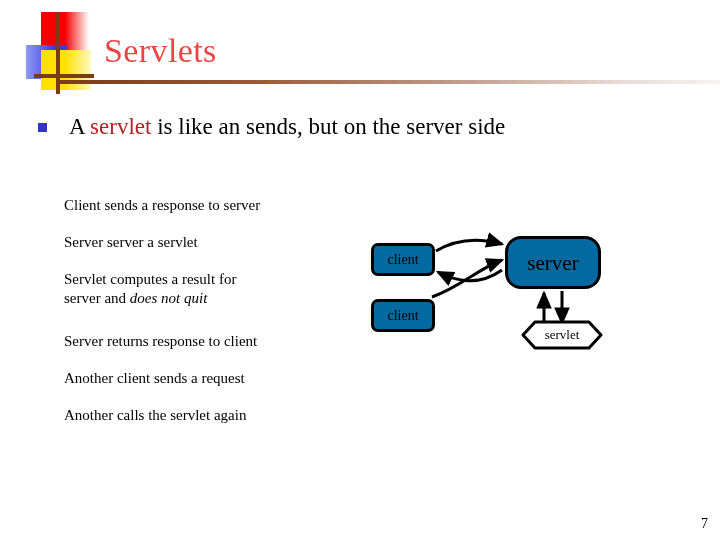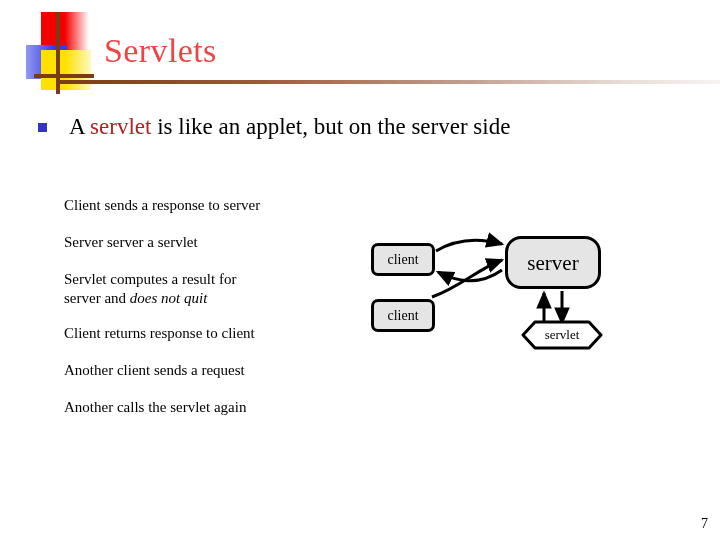--- a/index.html
+++ b/index.html
@@ -141,36 +141,36 @@
     left: 64px;
     top: 196px;
     width: 300px;
   }
   .body-line {
     font-size: 15px;
     line-height: 19px;
     margin-bottom: 18px;
     white-space: pre-wrap;
   }
-  .body-line.two-line { margin-bottom: 16px; }
+  .body-line.two-line { margin-bottom: 24px; }
   .ital { font-style: italic; }
 
   
   .diagram {
     position: absolute;
     left: 360px;
     top: 225px;
     width: 270px;
     height: 140px;
   }
   .node {
     position: absolute;
     box-sizing: border-box;
     border: 3px solid #000000;
-    background: #e5e5e5;
+    background: #0369a1;
     display: flex;
     align-items: center;
     justify-content: center;
     text-align: center;
   }
   .node-client {
     border-radius: 7px;
     font-size: 14px;
     line-height: 16px;
   }
@@ -229,30 +229,30 @@
   <div class="logo-vline"></div>
   <div class="logo-hline"></div>
 </div>
 
 <div class="slide-title">Servlets</div>
 <div class="title-rule"></div>
 
 <div class="bullet-row">
   <div class="bullet-square"></div>
   <div class="bullet-text">
-    <span>A </span><span class="kw-servlet">servlet</span><span> is like an applet, but on the server side</span>
+    <span>A </span><span class="kw-servlet">servlet</span><span> is like an sends, but on the server side</span>
   </div>
 </div>
 
 <div class="body-lines">
   <div class="body-line">Client sends a response to server</div>
   <div class="body-line">Server server a servlet</div>
   <div class="body-line two-line"><span>Servlet computes a result for
 server and </span><span class="ital">does not quit</span></div>
-  <div class="body-line">Client returns response to client</div>
+  <div class="body-line">Server returns response to client</div>
   <div class="body-line">Another client sends a request</div>
   <div class="body-line">Another calls the servlet again</div>
 </div>
 
 <div class="diagram">
 
   <svg class="arrows-svg" viewBox="0 0 270 140">
     <defs>
       <marker id="arrowhead" markerWidth="7" markerHeight="7" refX="5.2" refY="2.6" orient="auto" markerUnits="strokeWidth">
         <path d="M0,0 L6,2.6 L0,5.2 z" fill="#000000"></path>

